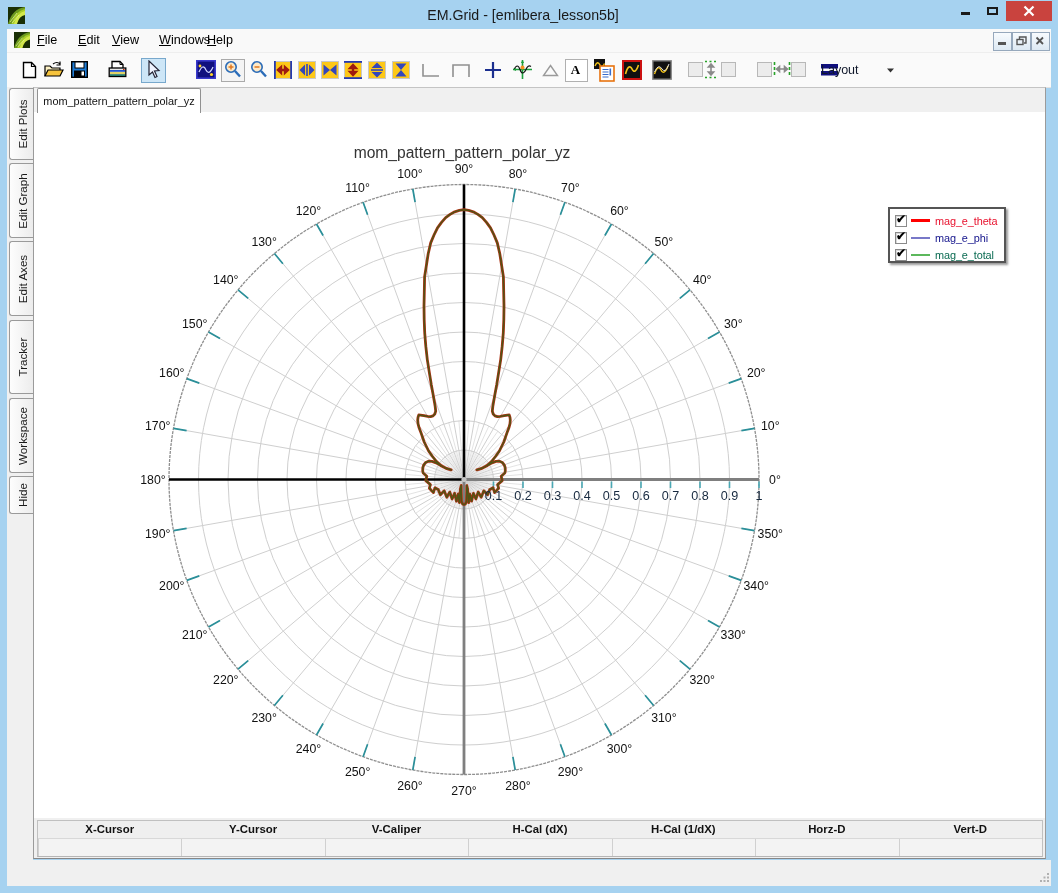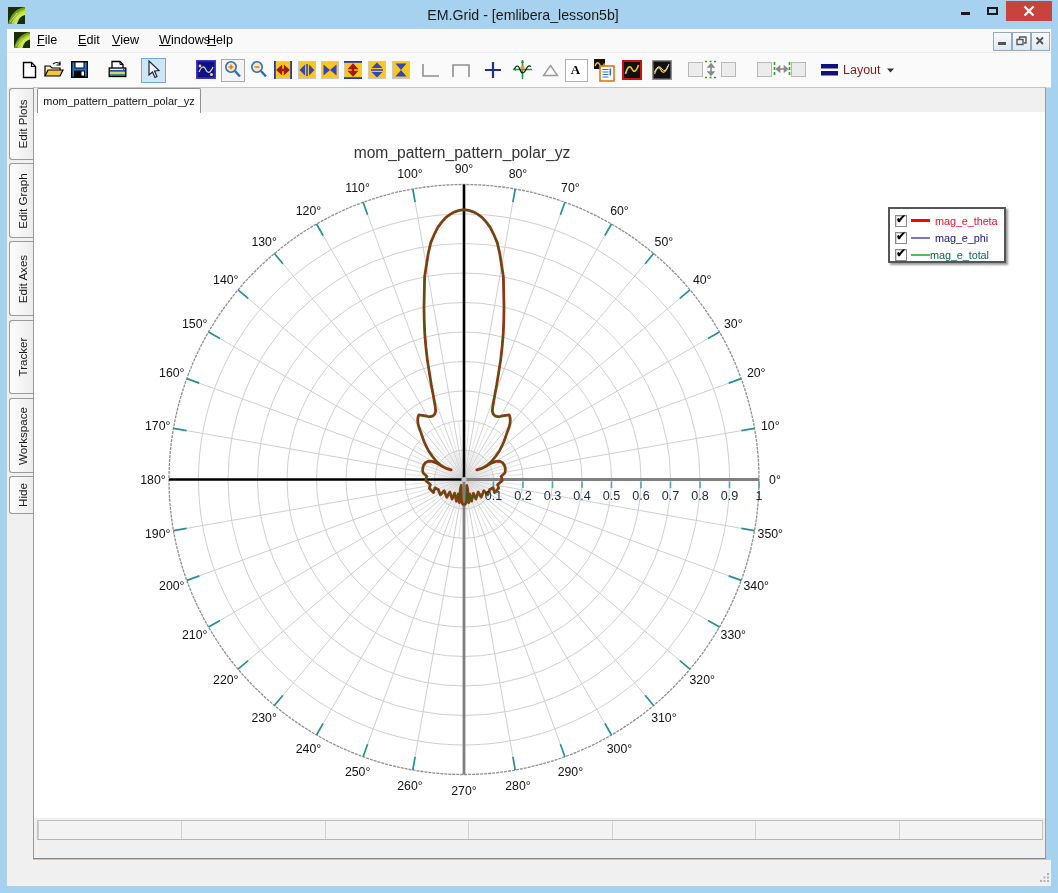--- a/index.html
+++ b/index.html
@@ -170,21 +170,21 @@
 <div style="position:absolute;left:757px;top:62px;width:13px;height:13px;background:#ececec;border:1px solid #b8b8b8"></div>
 <div style="position:absolute;left:791px;top:62px;width:13px;height:13px;background:#ececec;border:1px solid #b8b8b8"></div>
 <svg style="position:absolute;left:773px;top:60px" width="18" height="19">
     <path d="M1.5 2 v3 M1.5 7 v3 M1.5 12 v3 M16.5 2 v3 M16.5 7 v3 M16.5 12 v3" stroke="#27a327" stroke-width="1.6"></path>
     <path d="M3.5 9 h11 M3.5 9 l3 -2.6 v5.2 Z M14.5 9 l-3 -2.6 v5.2 Z" stroke="#8a8a8a" stroke-width="1.6" fill="#8a8a8a"></path>
   </svg>
 <svg style="position:absolute;left:821px;top:63px" width="17" height="13">
     <rect x="0" y="1" width="17" height="4.5" fill="#10107e"></rect>
     <rect x="0" y="8" width="17" height="4.5" fill="#10107e"></rect>
   </svg>
-<div style="position:absolute;left:843px;top:63px;font:12.5px 'Liberation Sans',sans-serif;color:#7f1d1d">Layout</div>
+<div style="position:absolute;left:821px;top:63px;font:12.5px 'Liberation Sans',sans-serif;color:#0f172a">Layout</div>
 <svg style="position:absolute;left:886px;top:67px" width="9" height="7">
     <path d="M1 1.5 L4.5 5.5 L8 1.5 Z" fill="#333"></path>
   </svg>
 
 <div class="abs" style="left:7px;top:87px;width:26px;height:773px;background:#f0f0f0"></div>
 <div style="position:absolute;left:9px;top:88px;width:24px;height:72px;background:linear-gradient(90deg,#fdfdfd,#ececec);border:1px solid #9a9a9a;border-right:none;border-radius:3px 0 0 3px;box-sizing:border-box">
     <div style="position:absolute;left:50%;top:50%;transform:translate(-50%,-50%) rotate(-90deg);white-space:nowrap;font:11.6px 'Liberation Sans',sans-serif;color:#1a1a1a">Edit Plots</div>
   </div>
 <div style="position:absolute;left:9px;top:163px;width:24px;height:75px;background:linear-gradient(90deg,#fdfdfd,#ececec);border:1px solid #9a9a9a;border-right:none;border-radius:3px 0 0 3px;box-sizing:border-box">
     <div style="position:absolute;left:50%;top:50%;transform:translate(-50%,-50%) rotate(-90deg);white-space:nowrap;font:11.6px 'Liberation Sans',sans-serif;color:#1a1a1a">Edit Graph</div>
@@ -291,24 +291,33 @@
         <span style="position:absolute;left:0px;top:-4px;font:bold 12px 'Liberation Sans',sans-serif;color:#000">✔</span>
       </span>
       <span style="width:19px;height:2.4px;background:#7878c8;margin-left:4px"></span>
       <span style="margin-left:5px;font:10.9px 'Liberation Sans',sans-serif;color:#14148c;letter-spacing:-0.1px">mag_e_phi</span>
     </div>
     <div style="display:flex;align-items:center;height:17.2px">
       <span style="width:10px;height:10px;background:#fff;border:1px solid #8a8a8a;margin-left:5px;position:relative;box-shadow:inset 1px 1px 0 #d8d8d8">
         <span style="position:absolute;left:0px;top:-4px;font:bold 12px 'Liberation Sans',sans-serif;color:#000">✔</span>
       </span>
       <span style="width:19px;height:2.4px;background:#5cb85c;margin-left:4px"></span>
-      <span style="font:10.9px 'Liberation Sans',sans-serif;color:#0a6b52;letter-spacing:-0.1px">mag_e_total</span>
+      <span style="margin-left:5px;font:10.9px 'Liberation Sans',sans-serif;color:#0a6b52;letter-spacing:-0.1px">mag_e_total</span>
     </div>
   </div>
 <div style="position:absolute;left:37px;top:820px;width:1004px;border:1px solid #c0c0c0;border-bottom:1px solid #b5b5b5">
+<div style="display:flex;background:#efefef;border-bottom:1px solid #d8d8d8;height:16.5px;align-items:center;font:bold 11.4px 'Liberation Sans',sans-serif;color:#111">
+      <div style="flex:1;text-align:center">X-Cursor</div>
+      <div style="flex:1;text-align:center">Y-Cursor</div>
+      <div style="flex:1;text-align:center">V-Caliper</div>
+      <div style="flex:1;text-align:center">H-Cal (dX)</div>
+      <div style="flex:1;text-align:center">H-Cal (1/dX)</div>
+      <div style="flex:1;text-align:center">Horz-D</div>
+      <div style="flex:1;text-align:center">Vert-D</div>
+    </div>
 <div style="display:flex;background:#f3f3f3;height:17.5px">
       <div style="flex:1;border-left:1px solid #d0d0d0"></div>
       <div style="flex:1;border-left:1px solid #d0d0d0"></div>
       <div style="flex:1;border-left:1px solid #d0d0d0"></div>
       <div style="flex:1;border-left:1px solid #d0d0d0"></div>
       <div style="flex:1;border-left:1px solid #d0d0d0"></div>
       <div style="flex:1;border-left:1px solid #d0d0d0"></div>
       <div style="flex:1;border-left:1px solid #d0d0d0"></div>
     </div>
 </div>

